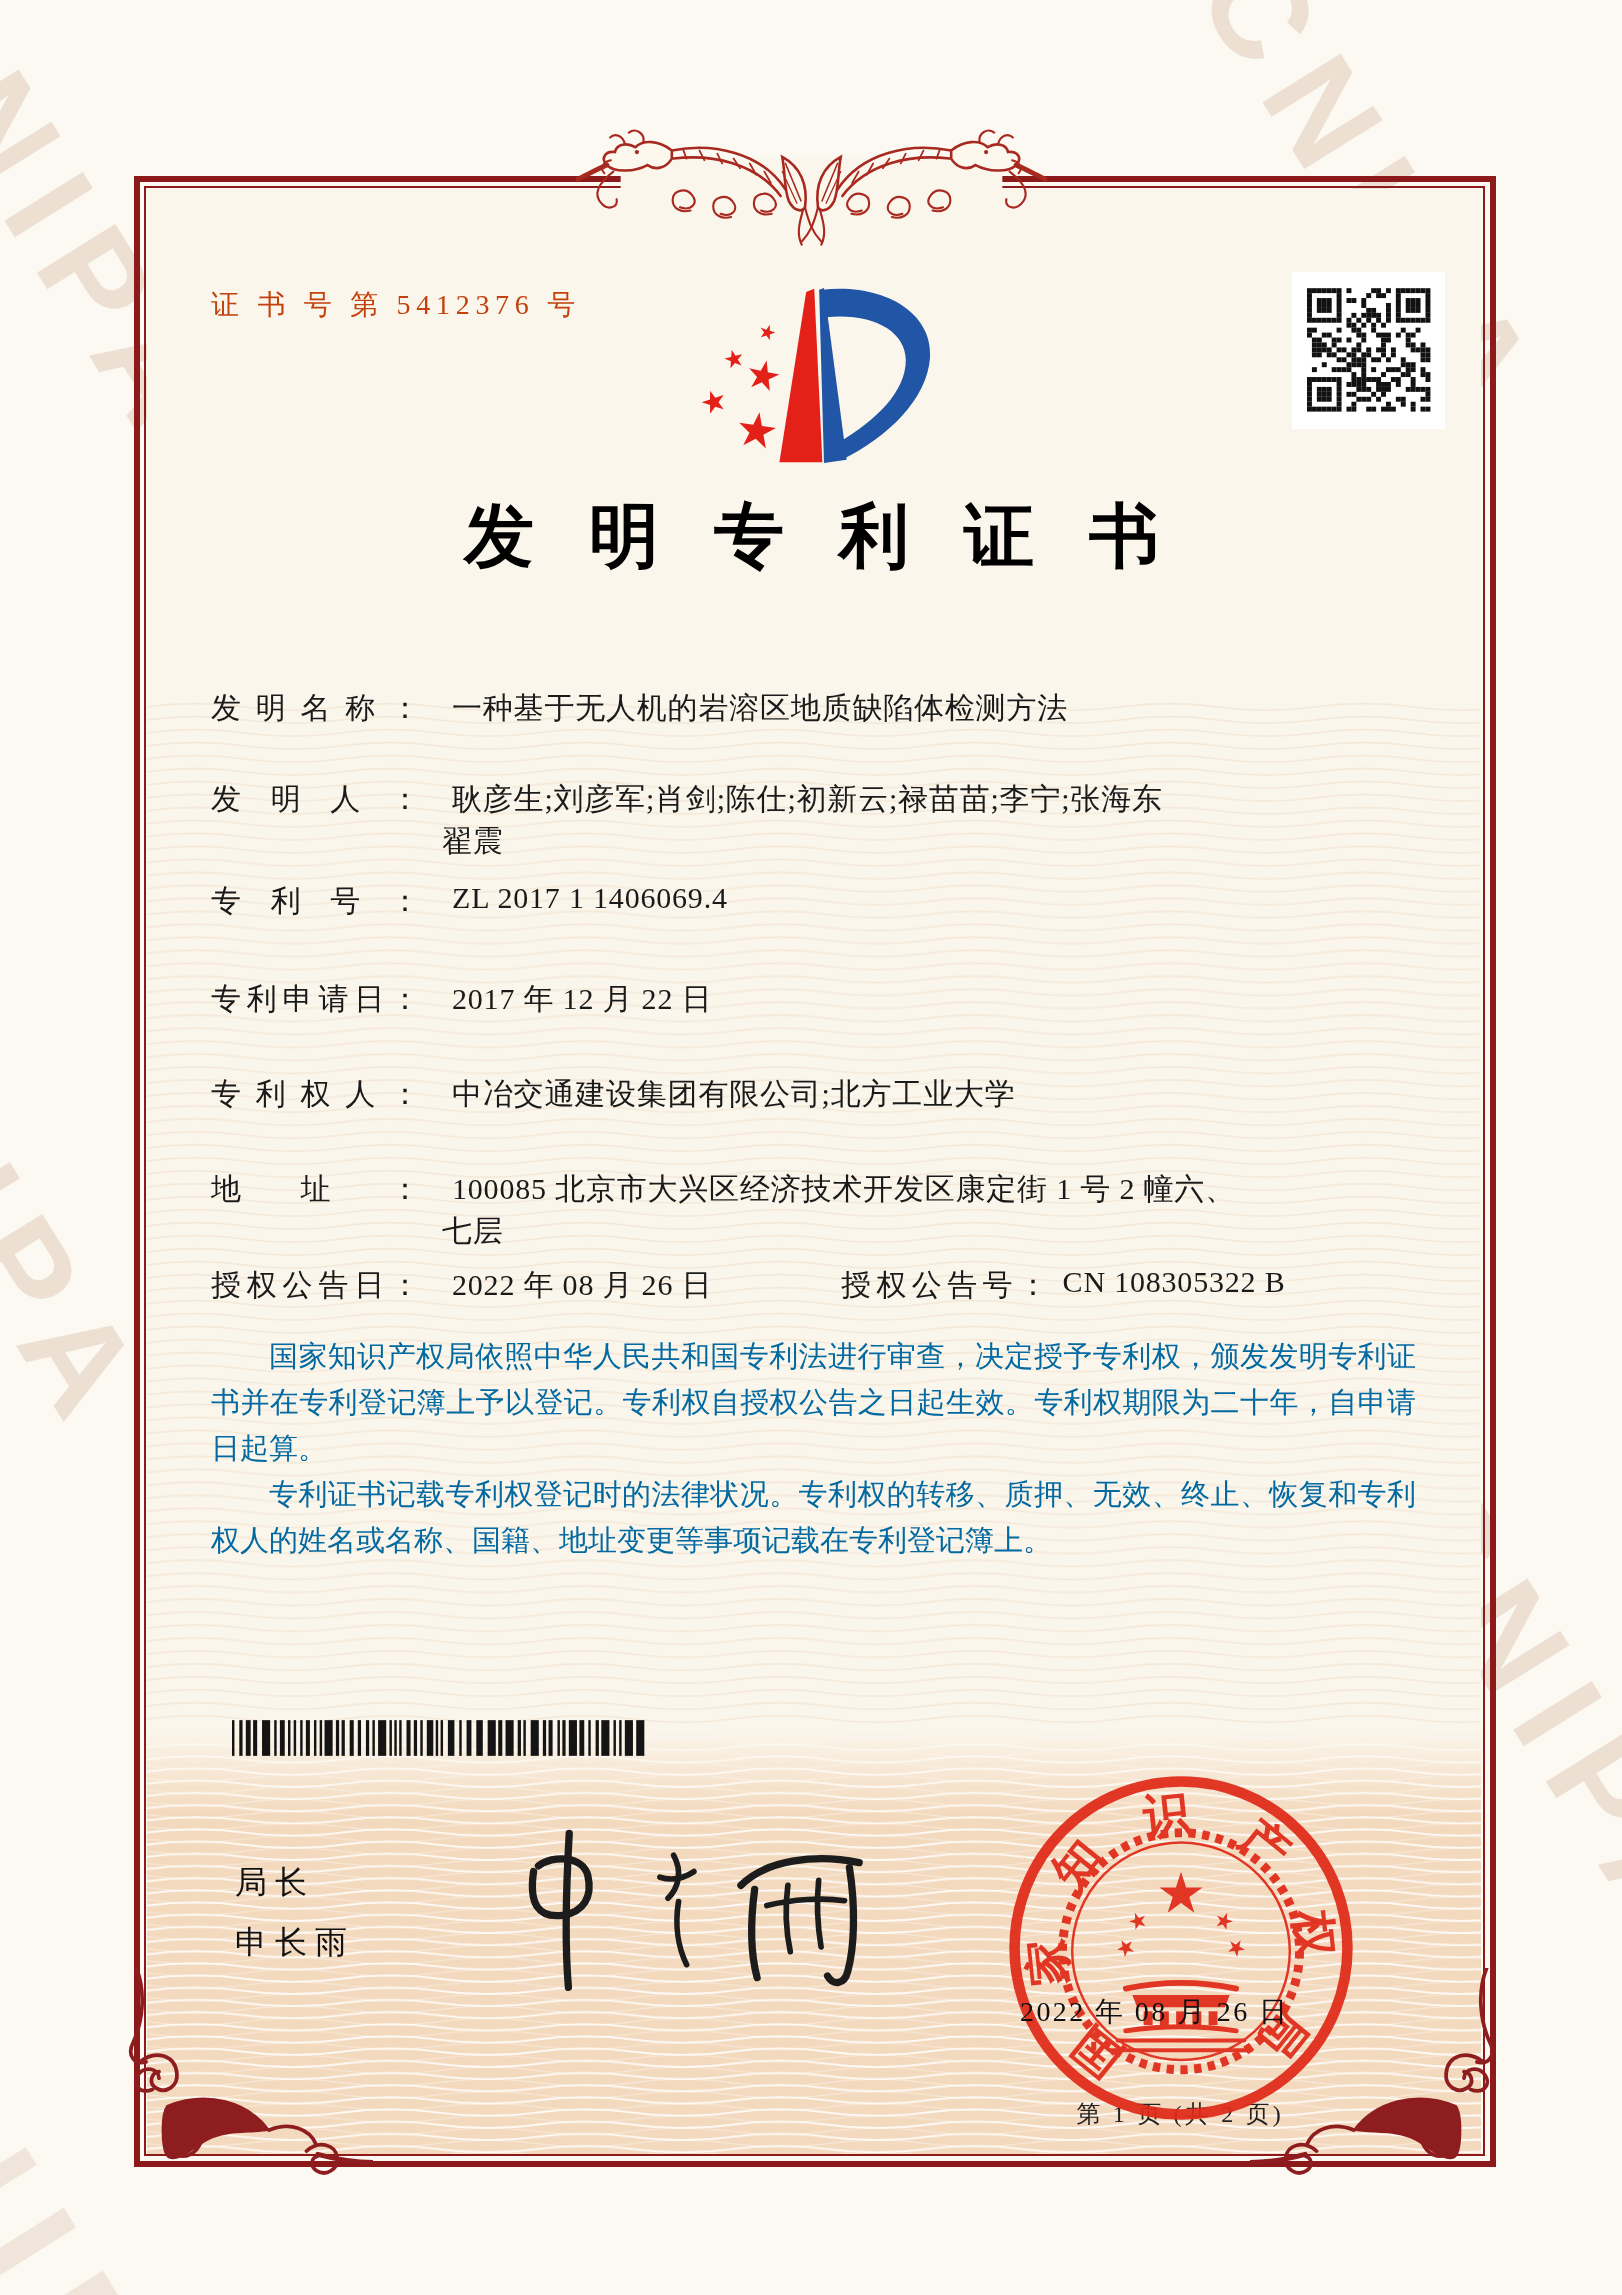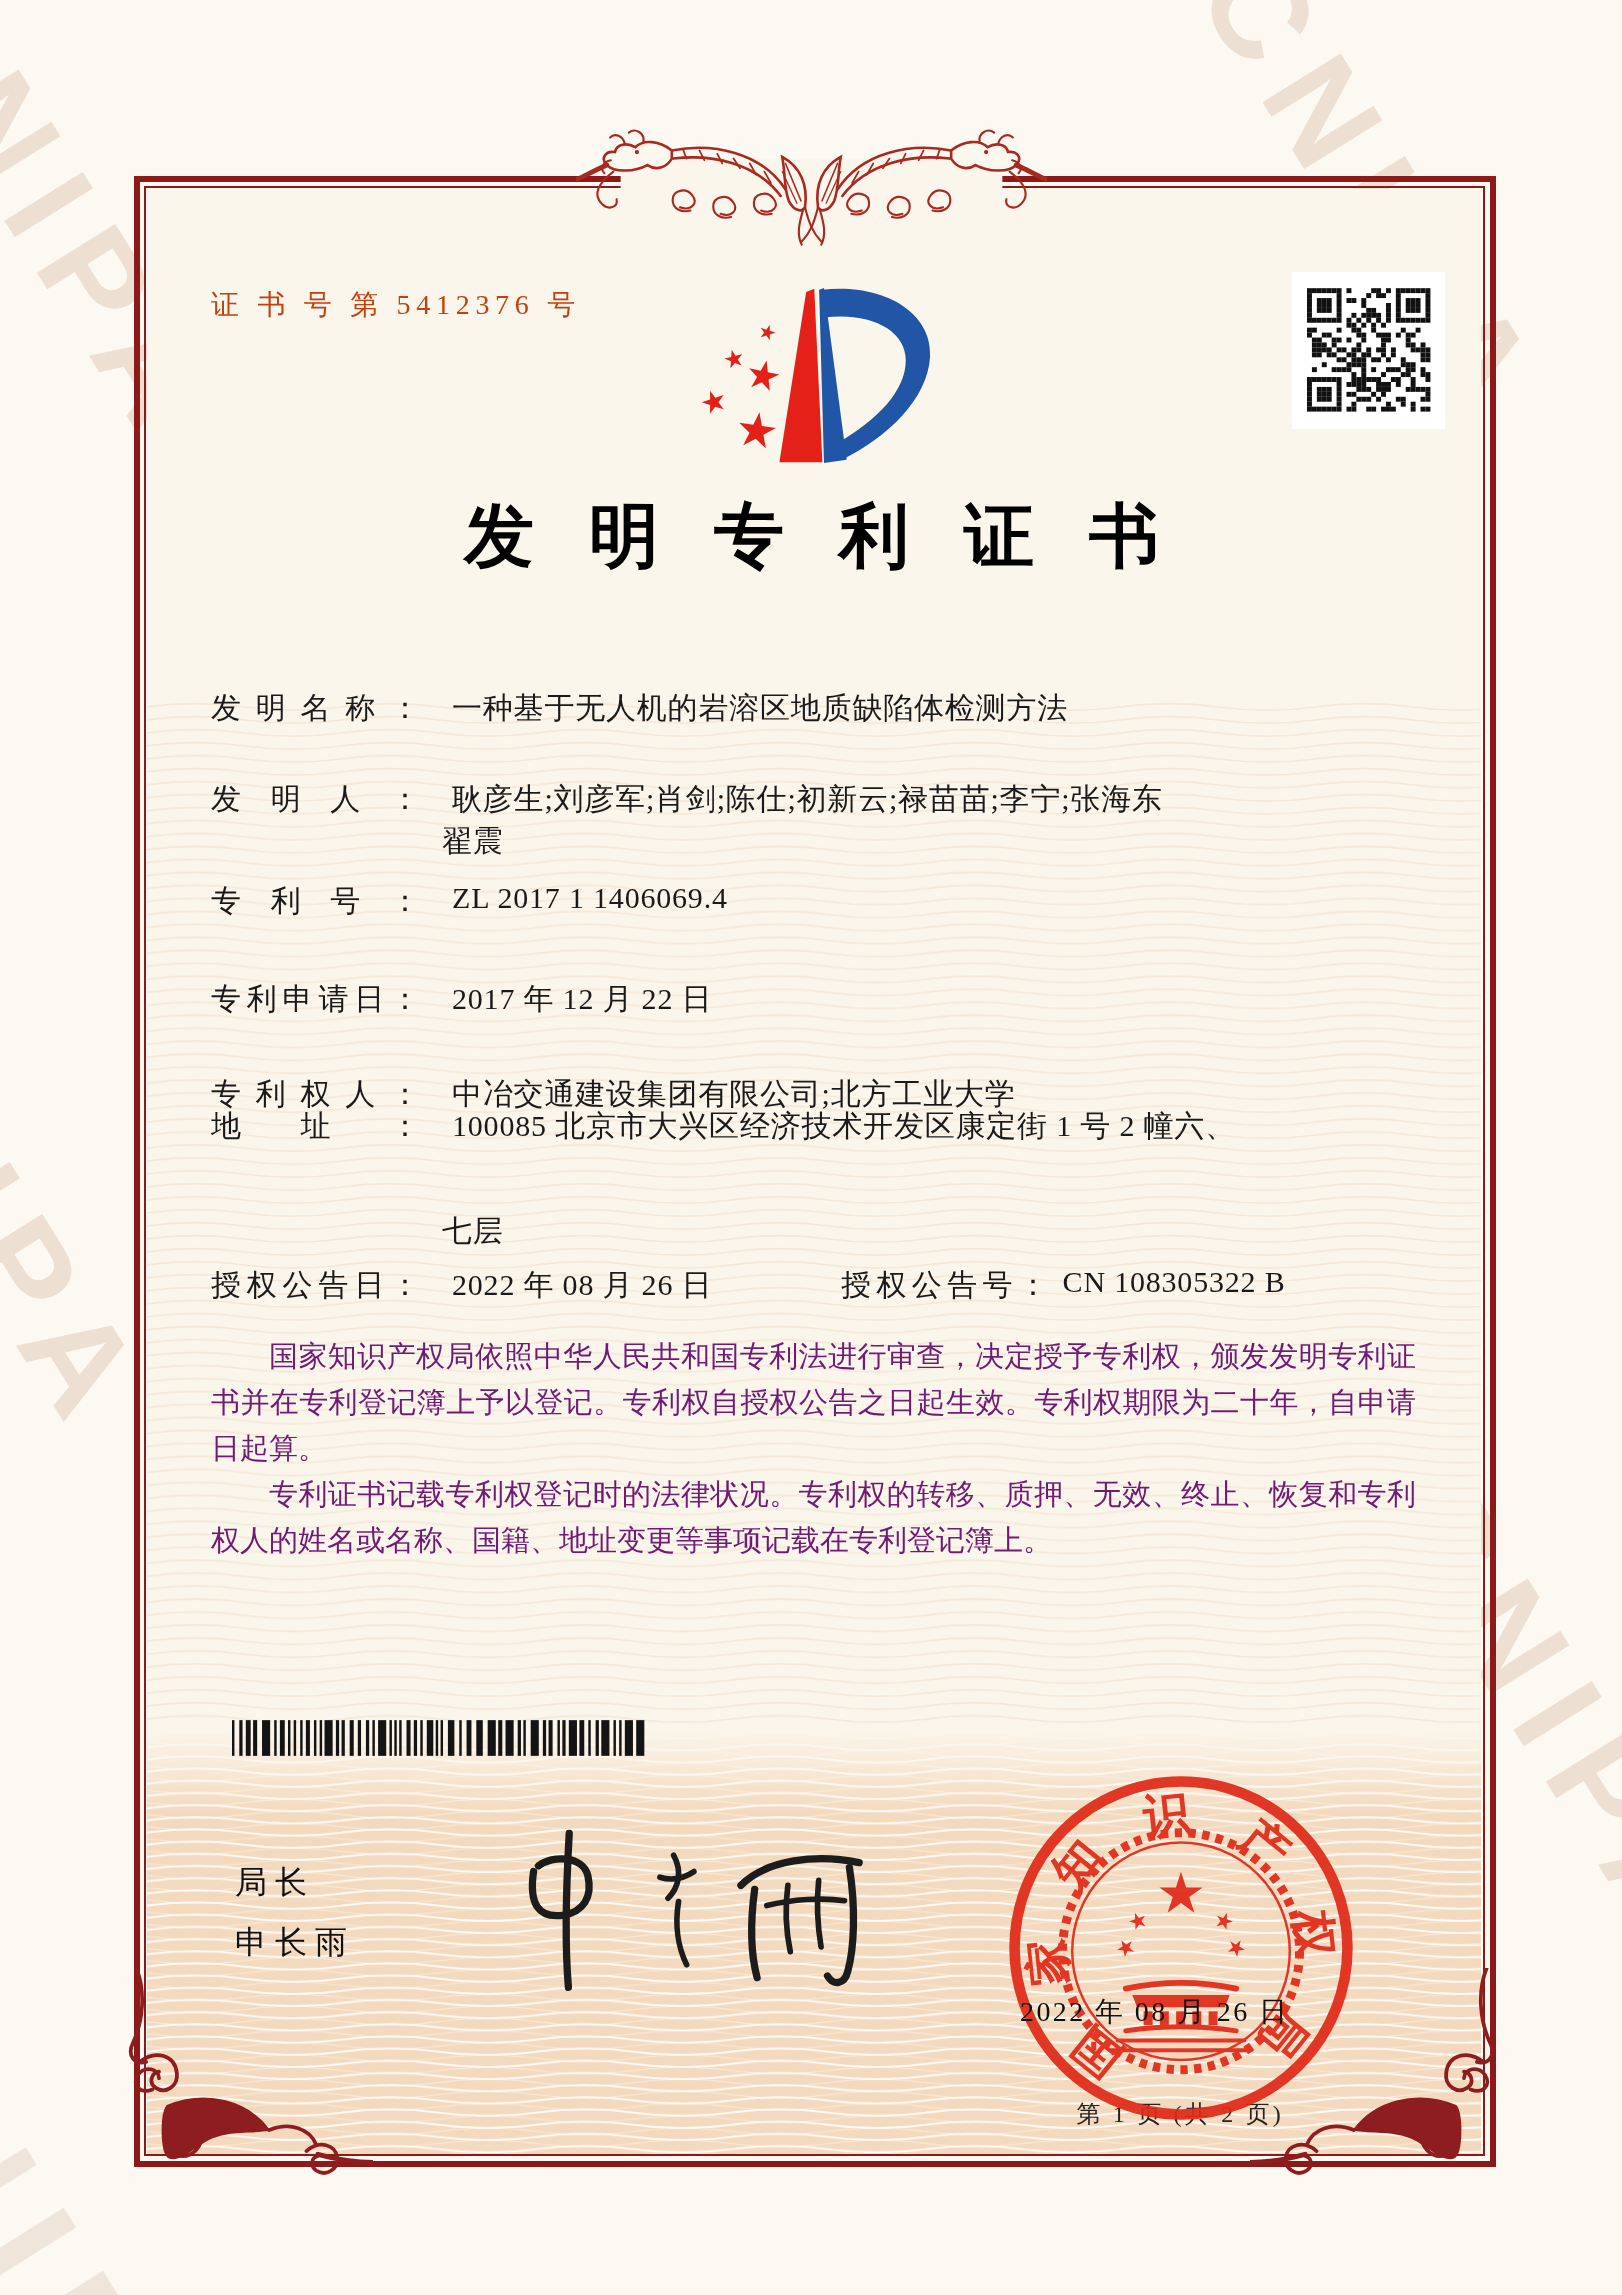--- a/index.html
+++ b/index.html
@@ -25,21 +25,21 @@
   .certno{position:absolute;left:211px;top:286px;font-size:28px;letter-spacing:5.7px;color:#c2410c;}
   .title{
     position:absolute;left:50%;top:490px;transform:translateX(-50%);
     font-size:70px;font-weight:bold;letter-spacing:55px;padding-left:55px;
     white-space:nowrap;color:#000;
   }
   .row{position:absolute;left:211px;font-size:30px;white-space:nowrap;}
   .lbl{display:inline-block;width:209px;text-align:justify;text-align-last:justify;vertical-align:top;}
   .val{display:inline-block;margin-left:32px;vertical-align:top;letter-spacing:0.8px;}
   .val2{position:absolute;left:442px;font-size:30px;letter-spacing:0.8px;white-space:nowrap;}
-  .paras{position:absolute;left:211px;top:1333px;width:1205px;font-size:29px;line-height:46px;text-align:justify;color:#701a75;}
+  .paras{position:absolute;left:211px;top:1333px;width:1205px;font-size:29px;line-height:46px;text-align:justify;color:#0369a1;}
   .paras p{margin:0;text-indent:58px;}
   .officer{position:absolute;left:235px;font-size:32px;letter-spacing:8px;color:#111;}
   .pagenum{position:absolute;left:0;top:2098px;width:1284px;text-align:right;font-size:24px;letter-spacing:3.2px;color:#222;}
   .noteBox{
     position:absolute;left:631px;top:2173px;width:303px;height:65px;background:#fffef9;
     display:flex;align-items:center;justify-content:center;font-size:27px;letter-spacing:4.9px;color:#1a1a1a;
   }
   .sealDate{position:absolute;left:1020px;top:1993px;font-size:28px;letter-spacing:2.4px;color:#101010;z-index:40;white-space:nowrap;}
   .qrbox{position:absolute;left:1292px;top:272px;width:153px;height:157px;background:#fff;z-index:10;}
   .fadeTop{position:absolute;left:146px;top:1727px;width:1337px;height:89px;
@@ -472,21 +472,21 @@
   <div class="val2 z10" style="top:821px;">翟震</div>
   <div class="row z10" style="top:881px;">
     <span class="lbl">专利号：</span><span class="val">ZL 2017 1 1406069.4</span>
   </div>
   <div class="row z10" style="top:979px;">
     <span class="lbl">专利申请日：</span><span class="val">2017 年 12 月 22 日</span>
   </div>
   <div class="row z10" style="top:1074px;">
     <span class="lbl">专利权人：</span><span class="val">中冶交通建设集团有限公司;北方工业大学</span>
   </div>
-  <div class="row z10" style="top:1106px;">
+  <div class="row z10" style="top:1169px;">
     <span class="lbl">地址：</span><span class="val">100085 北京市大兴区经济技术开发区康定街 1 号 2 幢六、</span>
   </div>
   <div class="val2 z10" style="top:1211px;">七层</div>
   <div class="row z10" style="top:1265px;">
     <span class="lbl">授权公告日：</span><span class="val">2022 年 08 月 26 日</span>
   </div>
   <div class="row z10" style="top:1265px;left:841px;">
     <span class="lbl" style="width:207px;">授权公告号：</span><span class="val" style="margin-left:14.6px;">CN 108305322 B</span>
   </div>
 

